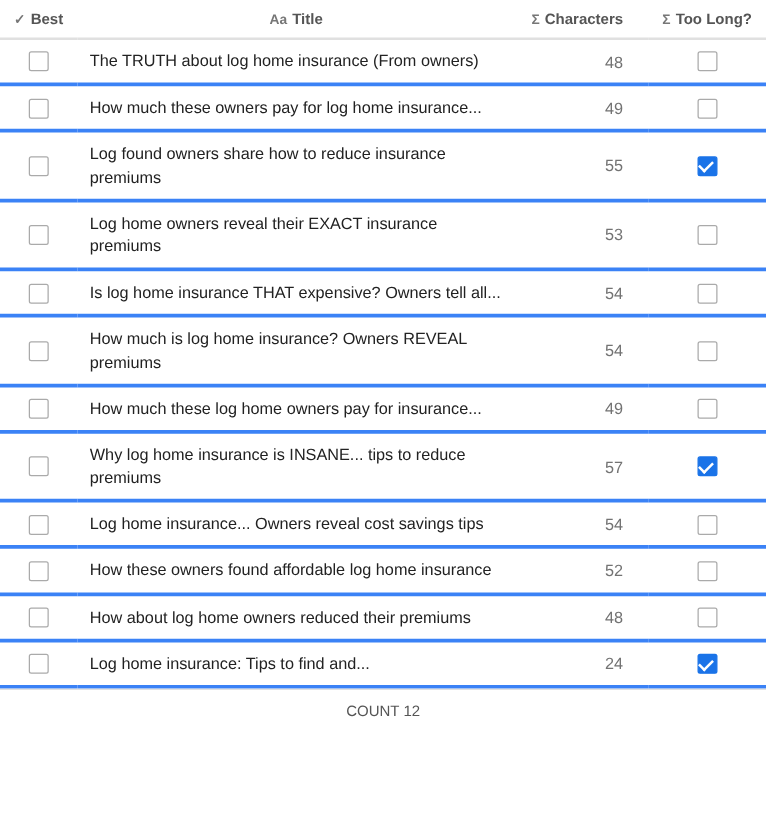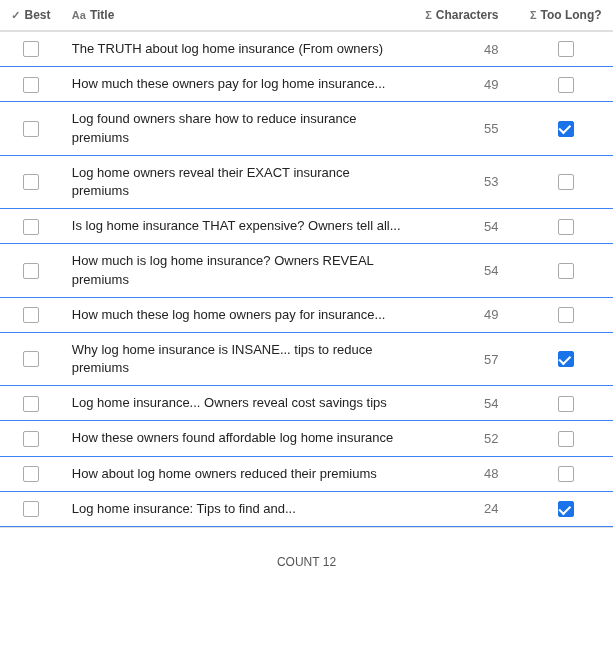--- a/index.html
+++ b/index.html
@@ -20,21 +20,21 @@
     table {
       width: 100%;
       border-collapse: collapse;
     }
     thead tr {
       border-bottom: 2px solid #e0e0e0;
       background: #fff;
     }
     thead th {
       padding: 8px 10px;
-      text-align: left;
+      text-align: center;
       font-size: 12px;
       font-weight: 600;
       color: #555;
       white-space: nowrap;
     }
     thead th.col-best {
       width: 60px;
       text-align: center;
     }
     thead th.col-title {
@@ -43,21 +43,21 @@
     thead th.col-chars {
       width: 100px;
       text-align: right;
       padding-right: 20px;
     }
     thead th.col-toolong {
       width: 80px;
       text-align: center;
     }
     tbody tr {
-      border-bottom: 1px solid #3b82f6;
+      border-bottom: 3px solid #3b82f6;
     }
     td {
       padding: 8px 10px;
       vertical-align: middle;
     }
     td.col-best {
       text-align: center;
       width: 60px;
     }
     td.col-title {
@@ -101,21 +101,21 @@
       border-bottom: 2px solid #fff;
       transform: rotate(-45deg) translateY(-1px);
     }
     .th-icon {
       font-size: 11px;
       margin-right: 4px;
       color: #777;
     }
     .count-bar {
       text-align: center;
-      padding: 27px;
+      padding: 10px;
       font-size: 12px;
       color: #555;
       border-top: 1px solid #e0e0e0;
       background: #fff;
     }
   </style>
 </head>
 <body>
 
 <div class="table-container">

